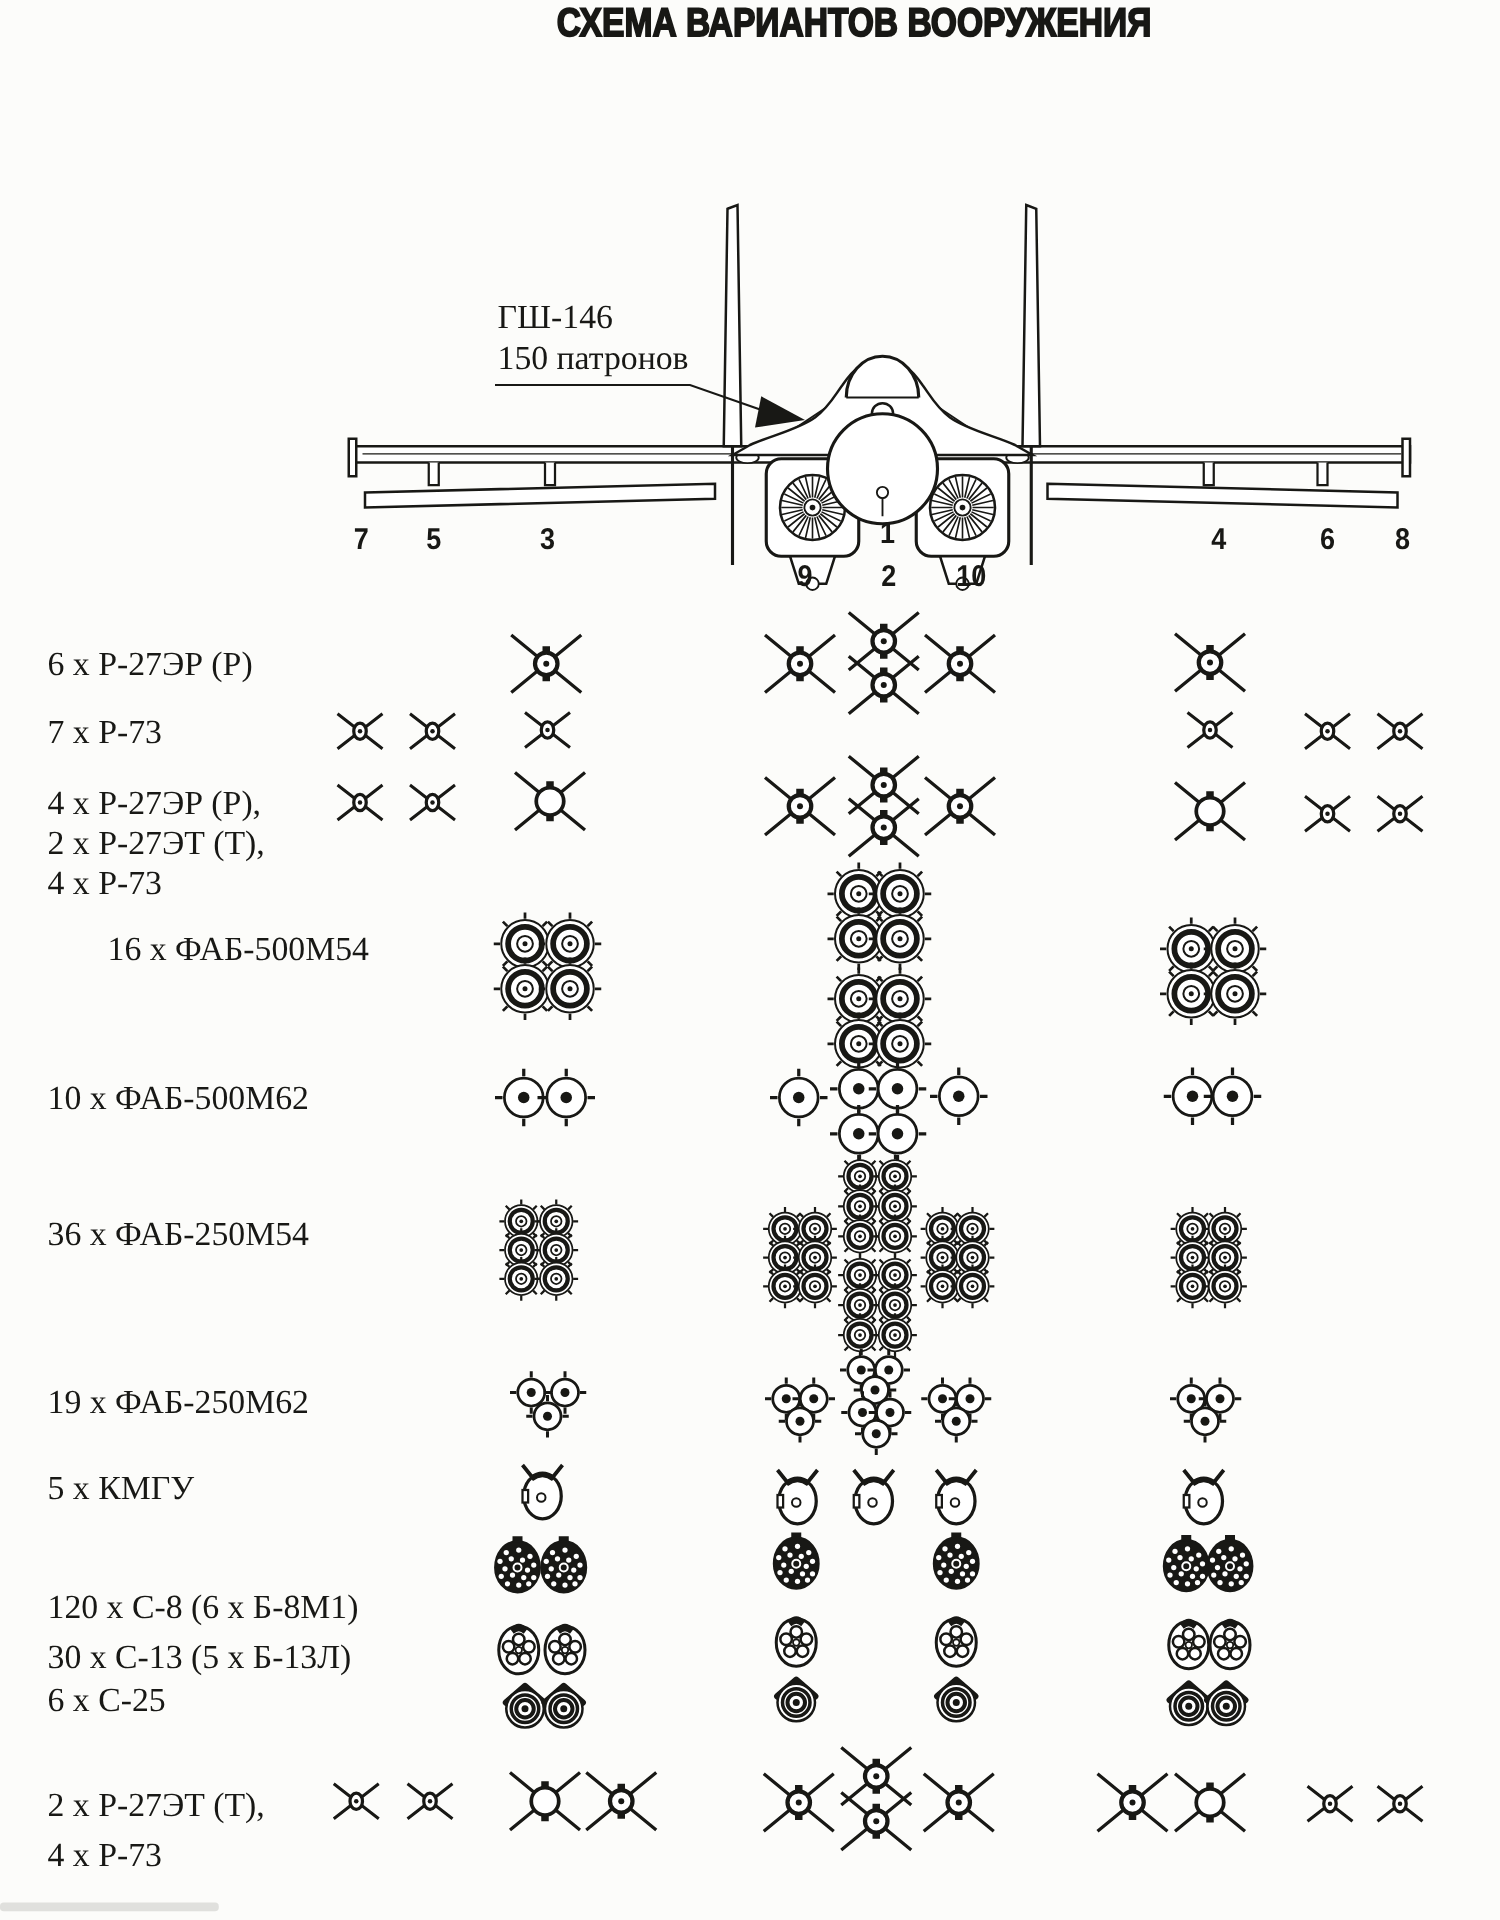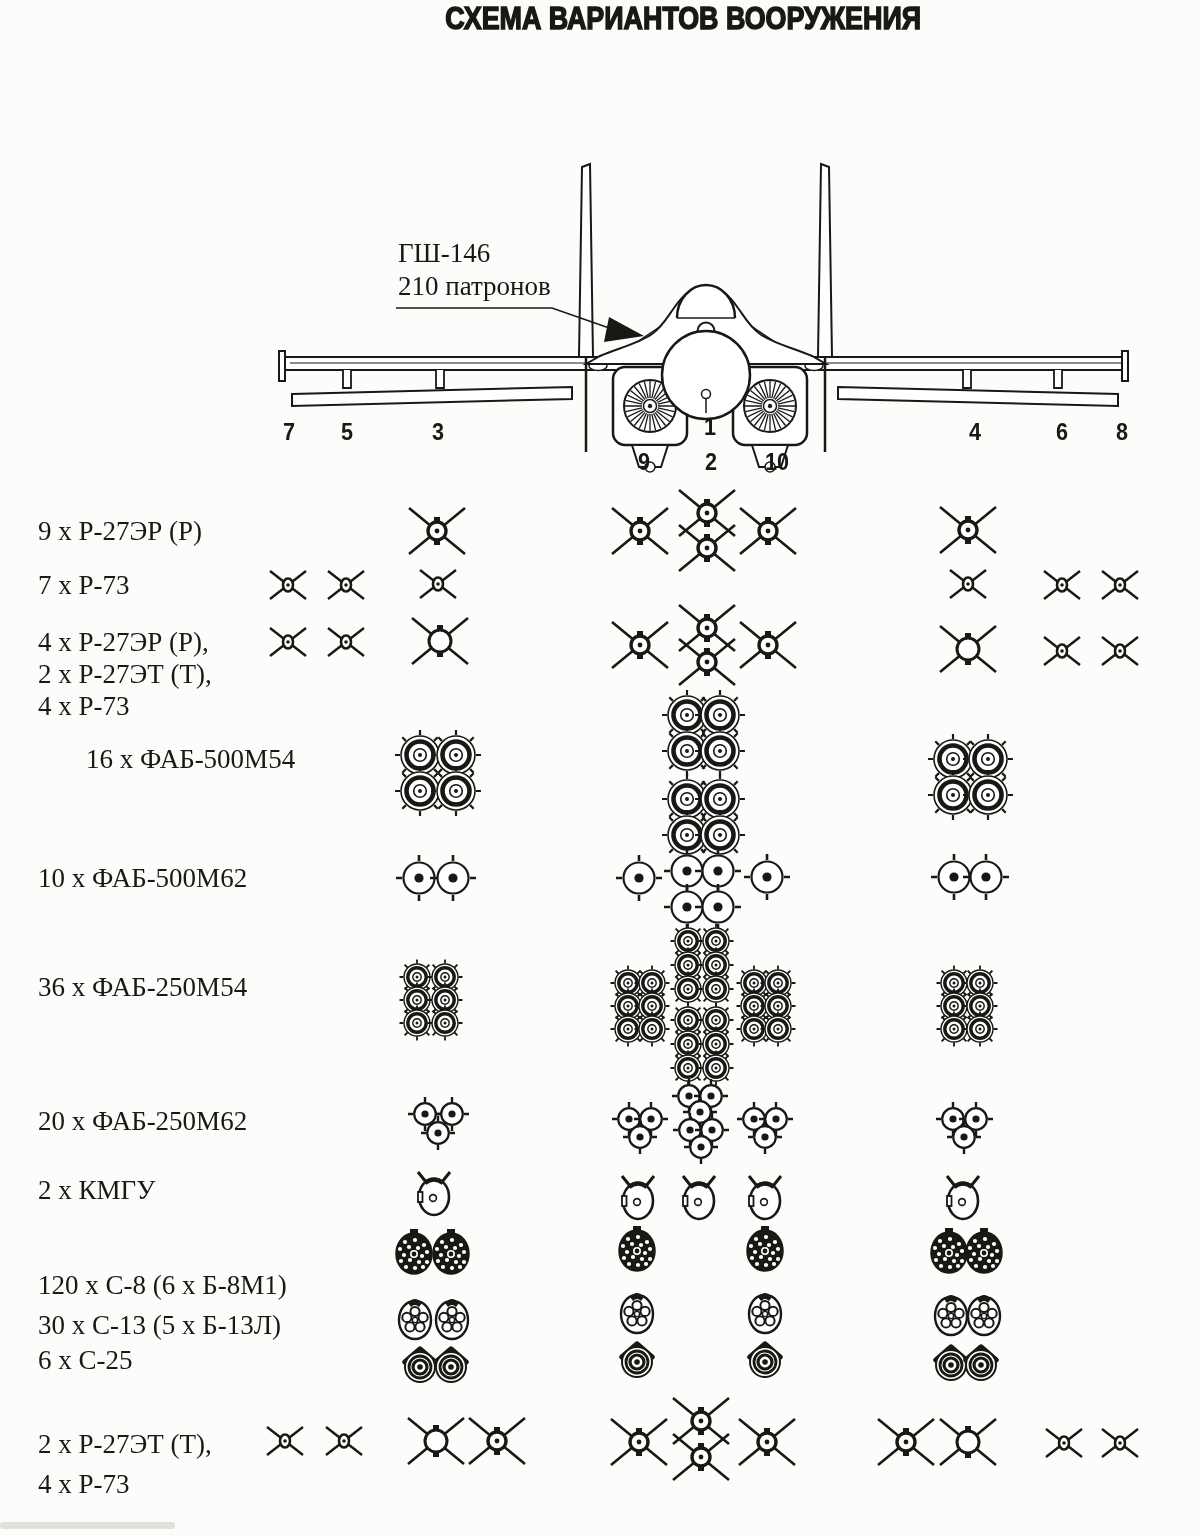--- a/index.html
+++ b/index.html
@@ -22,21 +22,21 @@
 </style>
 </head>
 <body>
 
 <div id="page">
 
   <div class="title"><span>СХЕМА ВАРИАНТОВ ВООРУЖЕНИЯ</span></div>
 
   <div class="gunnote">
     <div>ГШ-146</div>
-    <div>210 патронов</div>
+    <div>150 патронов</div>
   </div>
 
   <svg id="aircraft-svg" width="890" height="330" viewBox="260 148 890 330">
     <g stroke="#181815" fill="#ffffff">
 
       <polygon points="292,394 572,387 572,399 292,406" stroke-width="2"></polygon>
       <polygon points="838,387 1118,394 1118,406 838,399" stroke-width="2"></polygon>
 
       <polygon points="283,357 1128,357 1128,370 283,370" stroke-width="2"></polygon>
       <line x1="290" y1="363" x2="1121" y2="363" stroke-width="1"></line>
@@ -100,21 +100,21 @@
       <div class="station" style="left: 710px; top: 427px;">1</div>
       <div class="station" style="left: 975px; top: 432px;">4</div>
       <div class="station" style="left: 1062px; top: 432px;">6</div>
       <div class="station" style="left: 1122px; top: 432px;">8</div>
       <div class="station" style="left: 644px; top: 462px;">9</div>
       <div class="station" style="left: 711px; top: 462px;">2</div>
       <div class="station" style="left: 777px; top: 462px;">10</div>
     </div>
   <div id="symbol-layer">
       <div class="lbl" style="left: 38px; top: 514px; line-height: 34px;">
-        <div>9 x Р-27ЭР (Р)</div>
+        <div>6 x Р-27ЭР (Р)</div>
       </div>
       <div class="sym" style="left: 405px; top: 499px;">
         <svg viewBox="-32 -32 64 64" width="64" height="64">
           <path d="M-28,-23 L28,23 M-28,23 L28,-23" stroke="#181815" stroke-width="2.6" fill="none"></path>
         <rect x="-3" y="-14" width="6" height="5" fill="#181815"></rect>
         <rect x="-3" y="9" width="6" height="5" fill="#181815"></rect>
         <circle r="9" fill="#fff" stroke="#181815" stroke-width="3.4"></circle>
         <circle r="2.4" fill="#181815"></circle>
         </svg>
       </div>
@@ -834,21 +834,21 @@
       <div class="sym" style="left: 948px; top: 997px;">
         <svg viewBox="-32 -32 64 64" width="64" height="64">
           <path d="M13.5,0L17.5,0 M-13.5,0L-17.5,0 M0,13.5L0,17.5 M0,-13.5L0,-17.5 M9.5,9.5L12.4,12.4 M-9.5,9.5L-12.4,12.4 M9.5,-9.5L12.4,-12.4 M-9.5,-9.5L-12.4,-12.4" stroke="#181815" stroke-width="1.8" fill="none"></path>
         <circle r="13" fill="#fff" stroke="#181815" stroke-width="1.4"></circle>
         <circle r="9.2" fill="none" stroke="#181815" stroke-width="3.4"></circle>
         <circle r="4.2" fill="#fff" stroke="#181815" stroke-width="1.4"></circle>
         <circle r="1.5" fill="#181815"></circle>
         </svg>
       </div>
       <div class="lbl" style="left: 38px; top: 1104px; line-height: 34px;">
-        <div>20 x ФАБ-250М62</div>
+        <div>19 x ФАБ-250М62</div>
       </div>
       <div class="sym" style="left: 393px; top: 1082px;">
         <svg viewBox="-32 -32 64 64" width="64" height="64">
           <path d="M0,-12L0,-17 M0,12L0,17 M-12,0L-17,0 M12,0L17,0" stroke="#181815" stroke-width="2.4" fill="none"></path>
         <circle r="10.8" fill="#fff" stroke="#181815" stroke-width="2.2"></circle>
         <circle r="3.6" fill="#181815"></circle>
         </svg>
       </div>
       <div class="sym" style="left: 420px; top: 1082px;">
         <svg viewBox="-32 -32 64 64" width="64" height="64">
@@ -963,21 +963,21 @@
         </svg>
       </div>
       <div class="sym" style="left: 932px; top: 1105px;">
         <svg viewBox="-32 -32 64 64" width="64" height="64">
           <path d="M0,-12L0,-17 M0,12L0,17 M-12,0L-17,0 M12,0L17,0" stroke="#181815" stroke-width="2.4" fill="none"></path>
         <circle r="10.8" fill="#fff" stroke="#181815" stroke-width="2.2"></circle>
         <circle r="3.6" fill="#181815"></circle>
         </svg>
       </div>
       <div class="lbl" style="left: 38px; top: 1173px; line-height: 34px;">
-        <div>2 x КМГУ</div>
+        <div>5 x КМГУ</div>
       </div>
       <div class="sym" style="left: 402px; top: 1165px;">
         <svg viewBox="-32 -32 64 64" width="64" height="64">
           <path d="M-8,-15 L-16,-25 M8,-15 L16,-25" stroke="#181815" stroke-width="3" fill="none"></path>
         <path d="M0,-18 C9,-18 15,-10 15,0 C15,10 8,18 0,18 C-8,18 -15,10 -15,0 C-15,-10 -9,-18 0,-18 Z" fill="#fff" stroke="#181815" stroke-width="2.6"></path>
         <path d="M-9,-14 Q0,-21 9,-14" fill="none" stroke="#181815" stroke-width="4.5"></path>
         <rect x="-16" y="-5" width="4.5" height="10" fill="#fff" stroke="#181815" stroke-width="1.8"></rect>
         <circle cx="-1" cy="1" r="3.4" fill="#fff" stroke="#181815" stroke-width="1.6"></circle>
         </svg>
       </div>

